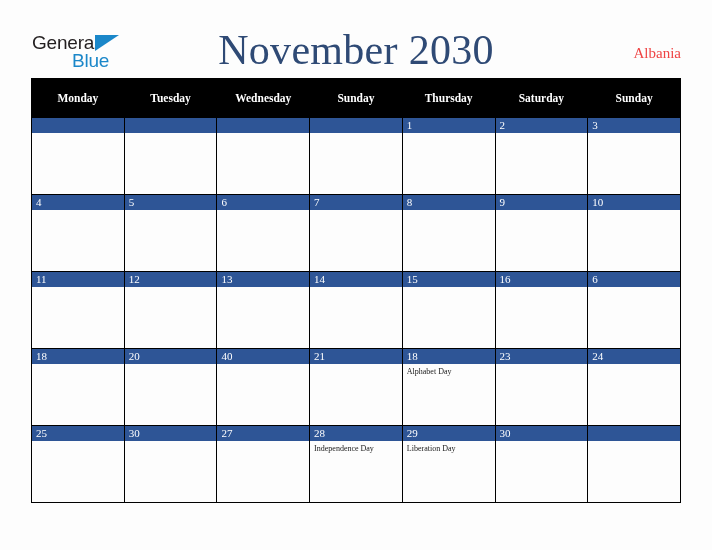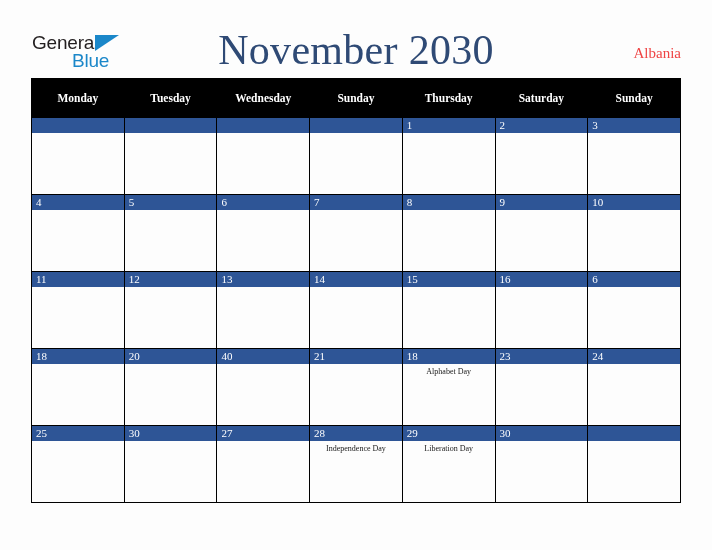--- a/index.html
+++ b/index.html
@@ -127,21 +127,20 @@
     color: #ffffff;
     font-family: "Liberation Serif", serif;
     font-size: 11px;
     padding-left: 4px;
     box-sizing: border-box;
     overflow: hidden;
   }
 
   .events {
     padding: 3px 4px 0 4px;
-    text-align: center;
   }
   .event {
     font-family: "Liberation Serif", serif;
     font-size: 8px;
     line-height: 10px;
     color: #1a1a1a;
     white-space: nowrap;
     overflow: hidden;
   }
 </style>

